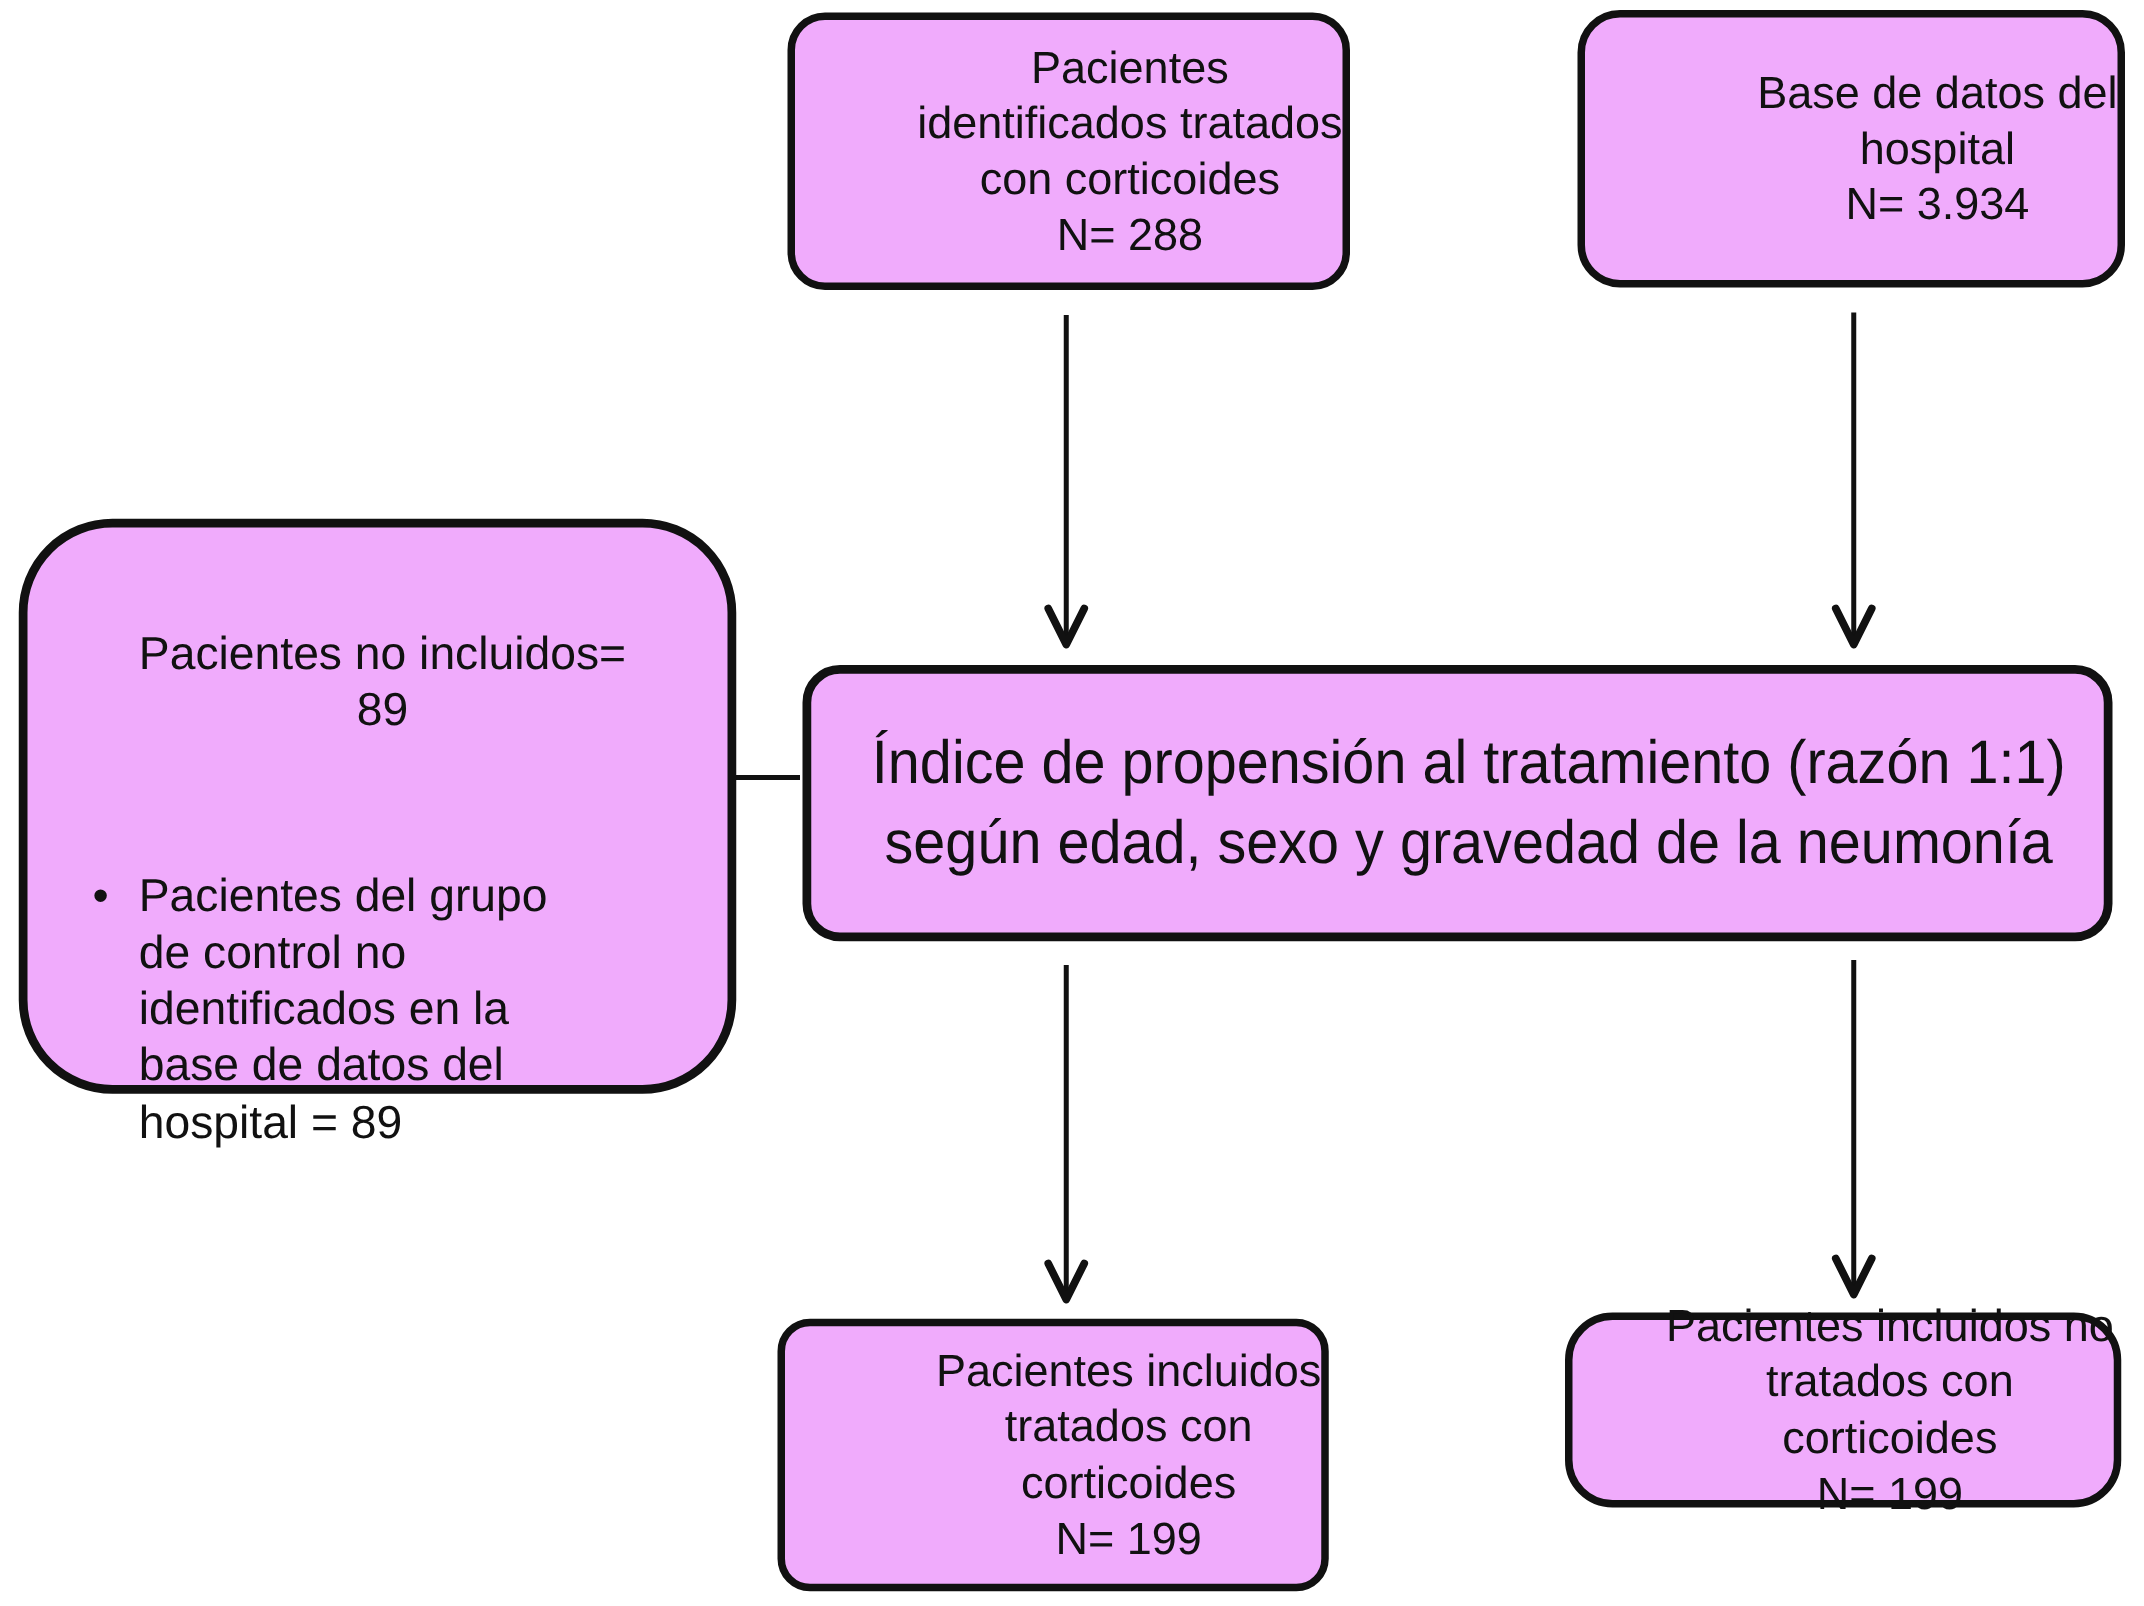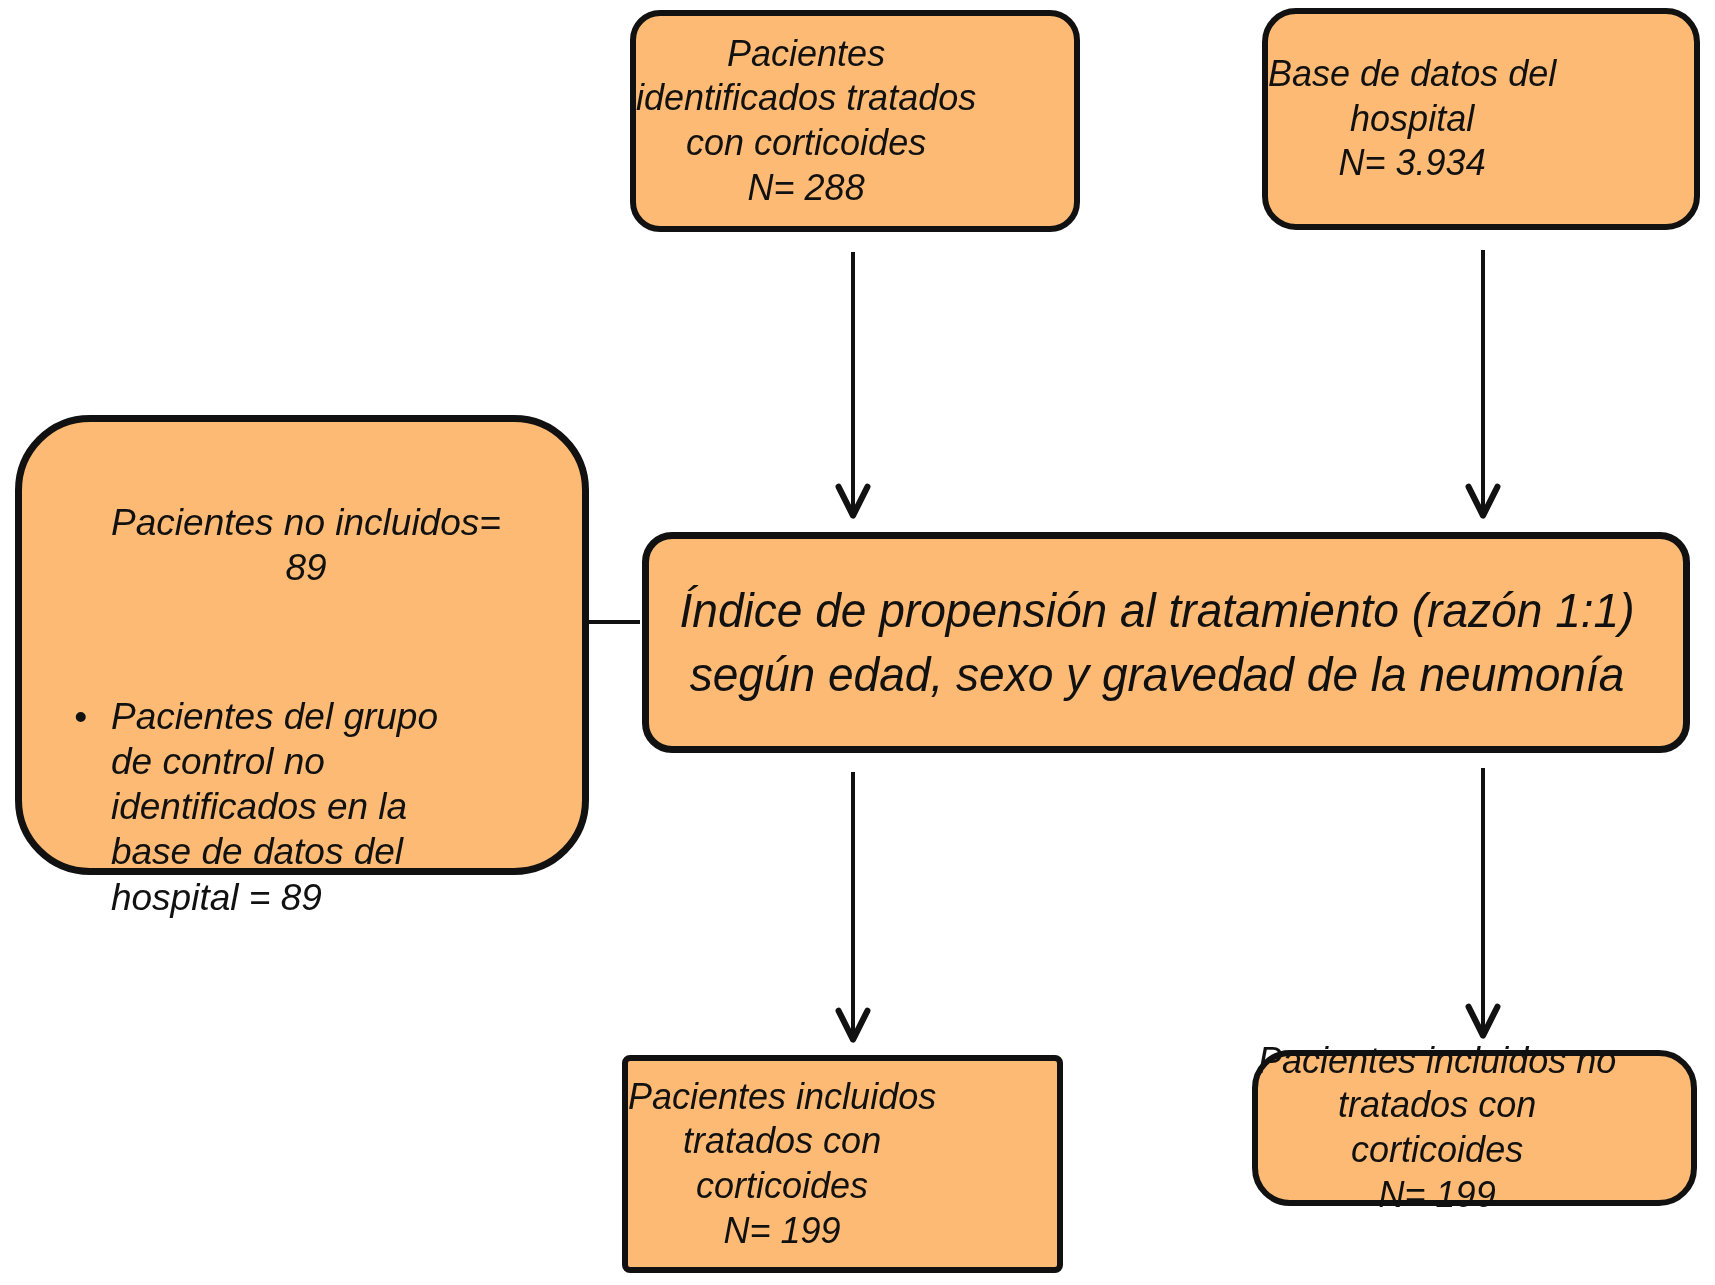--- a/index.html
+++ b/index.html
@@ -9,29 +9,28 @@
   .canvas {
     position: relative;
     width: 1715px;
     height: 1285px;
     background: #ffffff;
     overflow: hidden;
   }
 
   .flow-box {
     position: absolute;
-    background: #fdba74;
+    background: #f0abfc;
     border: 6px solid #111111;
     display: flex;
     align-items: center;
-    justify-content: flex-start;
+    justify-content: flex-end;
     text-align: center;
     white-space: pre-line;
     line-height: 1.24;
-    font-style: italic;
   }
 
   .box-text { white-space: pre-line; }
 
   
   .box-identified {
     left: 630px; top: 10px; width: 450px; height: 222px;
     border-radius: 30px; font-size: 36px;
   }
   
@@ -74,21 +73,21 @@
     font-size: 49px;
   }
   .box-propensity .box-text {
     transform: scaleX(0.94);
     transform-origin: center;
     line-height: 1.3;
   }
   
   .box-included-treated {
     left: 622px; top: 1055px; width: 441px; height: 218px;
-    border-radius: 8px; font-size: 36px;
+    border-radius: 26px; font-size: 36px;
   }
   .box-included-untreated {
     left: 1252px; top: 1050px; width: 445px; height: 156px;
     border-radius: 38px; font-size: 36px;
   }
 
   .arrow-layer {
     position: absolute;
     left: 0; top: 0;
     pointer-events: none;

